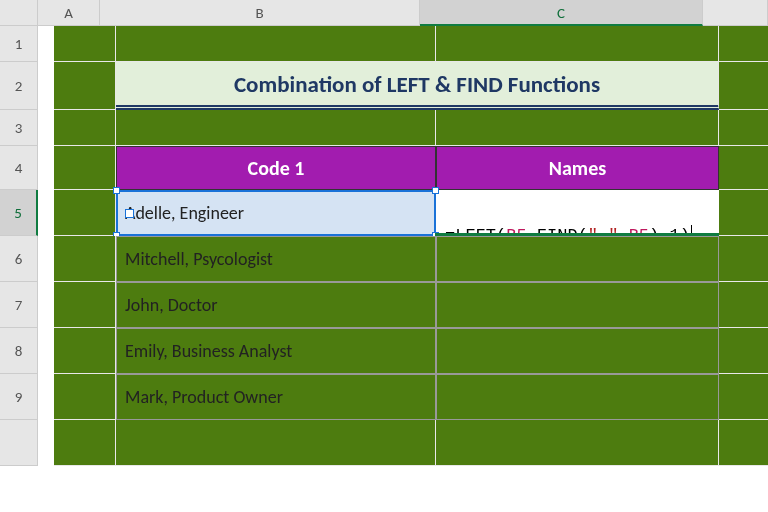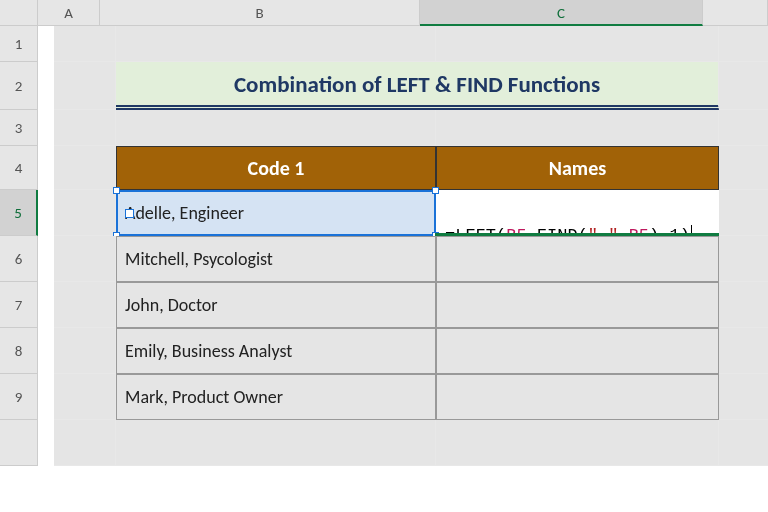--- a/index.html
+++ b/index.html
@@ -63,21 +63,21 @@
     border-right: 2px solid #107c41;
   }
   .grid {
     position: absolute;
     left: 54px; top: 26px;
   }
   .row { display: flex; }
   .cell {
     border-right: 1px solid #e8e8e8;
     border-bottom: 1px solid #e8e8e8;
-    background: #e5e5e5;
+    background: #4d7c0f;
     padding: 0 8px;
     display: flex;
     align-items: center;
     overflow: visible;
     white-space: nowrap;
     position: relative;
   }
   
   .wA { width: 62px; }
   .wB { width: 320px; }
@@ -88,21 +88,21 @@
     background: #e2efda;
     color: #1f3864;
     font-weight: 700;
     font-size: 23px;
     justify-content: center;
     border-right: 1px solid #e8e8e8;
     border-bottom: 5px double #1f3864 !important;
   }
   
   .th {
-    background: #a16207;
+    background: #a21caf;
     color: #fff;
     font-weight: 700;
     font-size: 20px;
     justify-content: center;
     border: 1px solid #333 !important;
   }
   
   .td {
     border: 1px solid #999 !important;
     font-size: 18px;

